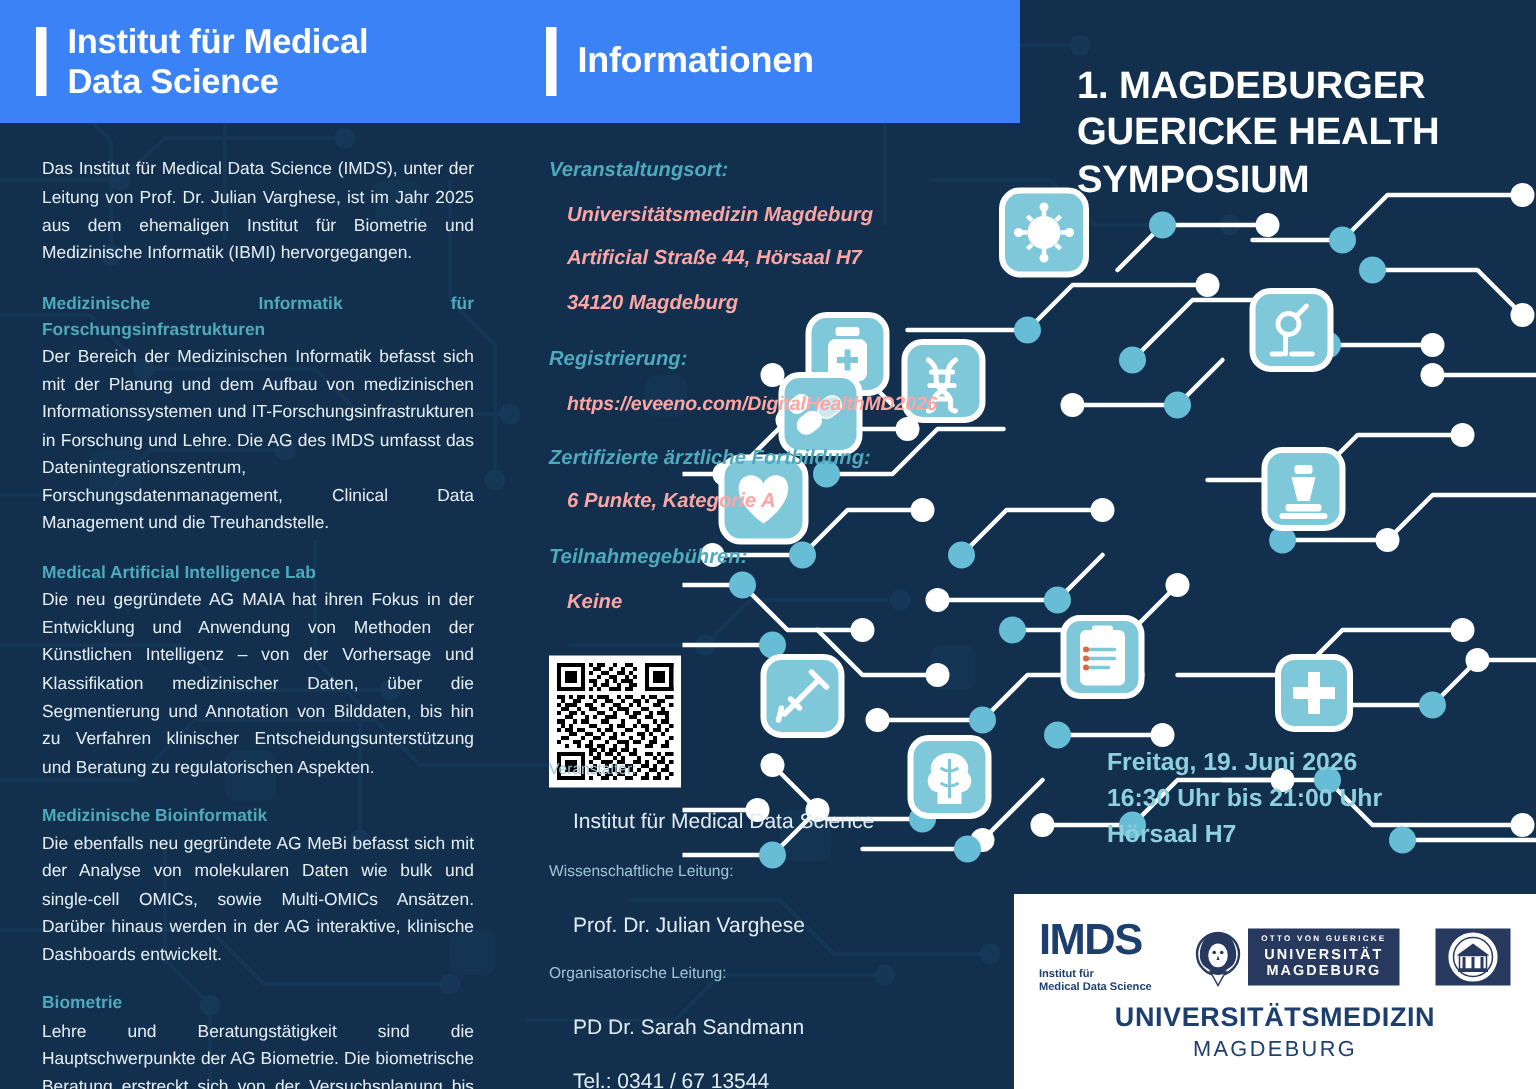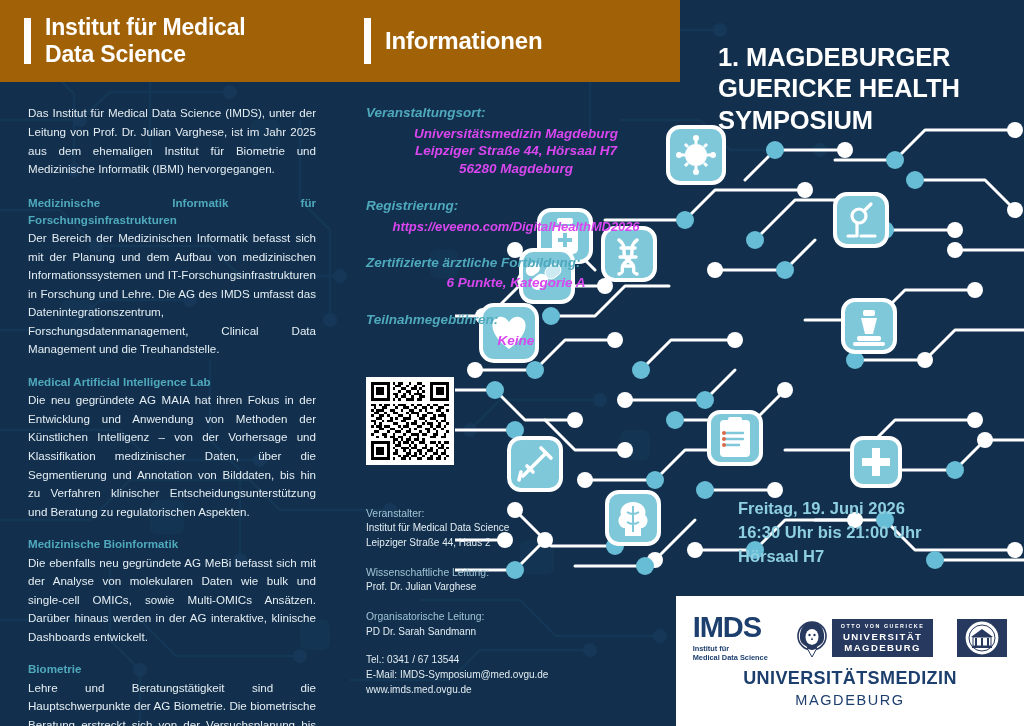--- a/index.html
+++ b/index.html
@@ -10,21 +10,21 @@
     position:relative;
   }
   #flyer{position:relative;width:1024px;height:726px;overflow:hidden;background:#12304d;}
 
   
   .bg-watermark{position:absolute;inset:0;z-index:0;opacity:.55;}
 
   
   .header-band{
     position:absolute;left:0;top:0;width:680px;height:82px;
-    background:#a16207;z-index:3;
+    background:#3b82f6;z-index:3;
   }
   .hdr-cell{position:absolute;top:0;height:82px;display:flex;align-items:center;}
   .hdr-left{left:0;width:340px;}
   .hdr-right{left:340px;width:340px;}
   .accent-bar{width:7px;height:46px;background:#ffffff;flex:0 0 auto;margin-left:24px;}
   .hdr-title{
     color:#ffffff;font-weight:bold;font-size:24px;line-height:1.18;
     margin-left:14px;letter-spacing:-.2px;
   }
   .hdr-title.two-line{font-size:23px;}
@@ -46,33 +46,33 @@
   .sec p{
     margin:0;color:#e6eef3;font-size:11.6px;line-height:1.6;text-align:justify;
   }
 
   
   .info-block{margin:0 0 19px 0;}
   .info-label{
     color:#4fa9bd;font-size:13.5px;font-weight:bold;margin:0 0 3px 0;line-height:1.3;
   }
   .info-line{
-    color:#d946ef;font-size:13.5px;font-weight:bold;line-height:1.32;margin:0;text-align:center;
+    color:#fca5a5;font-size:13.5px;font-weight:bold;line-height:1.32;margin:12px;
   }
   .info-line.url{font-size:13px;letter-spacing:-.1px;}
 
   
   .qr-wrap{margin:28px 0 0 0;width:88px;height:88px;background:#ffffff;padding:5px;box-sizing:border-box;}
   .qr-wrap svg{display:block;width:100%;height:100%;}
 
   
   .org{position:absolute;left:366px;top:506px;width:300px;z-index:4;}
   .org-block{margin:0 0 14px 0;}
   .org-label{color:#9fc4d4;font-size:10.4px;line-height:1.48;margin:0;}
-  .org-line{color:#e2ecf2;font-size:10px;line-height:1.48;margin:0;}
+  .org-line{color:#e2ecf2;font-size:14px;line-height:1.48;margin:16px;}
 
   
   .right-panel{position:absolute;left:680px;top:0;width:344px;height:726px;z-index:4;}
   .event-title{
     position:absolute;left:38px;top:42px;width:300px;
     color:#ffffff;font-weight:bold;font-size:25.5px;line-height:1.23;
     letter-spacing:-.1px;
   }
   .event-when{
     position:absolute;left:58px;top:496px;width:270px;
@@ -422,22 +422,22 @@
     <div class="sec">
       <h3>Biometrie</h3>
       <p>Lehre und Beratungstätigkeit sind die Hauptschwerpunkte der AG Biometrie. Die biometrische Beratung  erstreckt sich von der Versuchsplanung bis hin zur statistischen Auswertung und Interpretation der Ergebnisse.</p>
     </div>
   </div>
 
   <div class="col col-mid">
     <div class="info-block">
       <div class="info-label">Veranstaltungsort:</div>
       <p class="info-line">Universitätsmedizin Magdeburg</p>
-      <p class="info-line">Leipziger Straße 44, Hörsaal H7</p>
-      <p class="info-line">56280 Magdeburg</p>
+      <p class="info-line">Artificial Straße 44, Hörsaal H7</p>
+      <p class="info-line">34120 Magdeburg</p>
     </div>
     <div class="info-block">
       <div class="info-label">Registrierung:</div>
       <p class="info-line url">https://eveeno.com/DigitalHealthMD2026</p>
     </div>
     <div class="info-block">
       <div class="info-label">Zertifizierte ärztliche Fortbildung:</div>
       <p class="info-line">6 Punkte, Kategorie A</p>
     </div>
     <div class="info-block">
@@ -656,21 +656,20 @@
           <rect x="27" y="28" width="1" height="1"></rect>
         </g>
       </svg>
     </div>
   </div>
 
   <div class="org">
     <div class="org-block">
       <p class="org-label">Veranstalter:</p>
       <p class="org-line">Institut für Medical Data Science</p>
-      <p class="org-line">Leipziger Straße 44, Haus 2</p>
     </div>
     <div class="org-block">
       <p class="org-label">Wissenschaftliche Leitung:</p>
       <p class="org-line">Prof. Dr. Julian Varghese</p>
     </div>
     <div class="org-block">
       <p class="org-label">Organisatorische Leitung:</p>
       <p class="org-line">PD Dr. Sarah Sandmann</p>
     </div>
     <div class="org-block">

